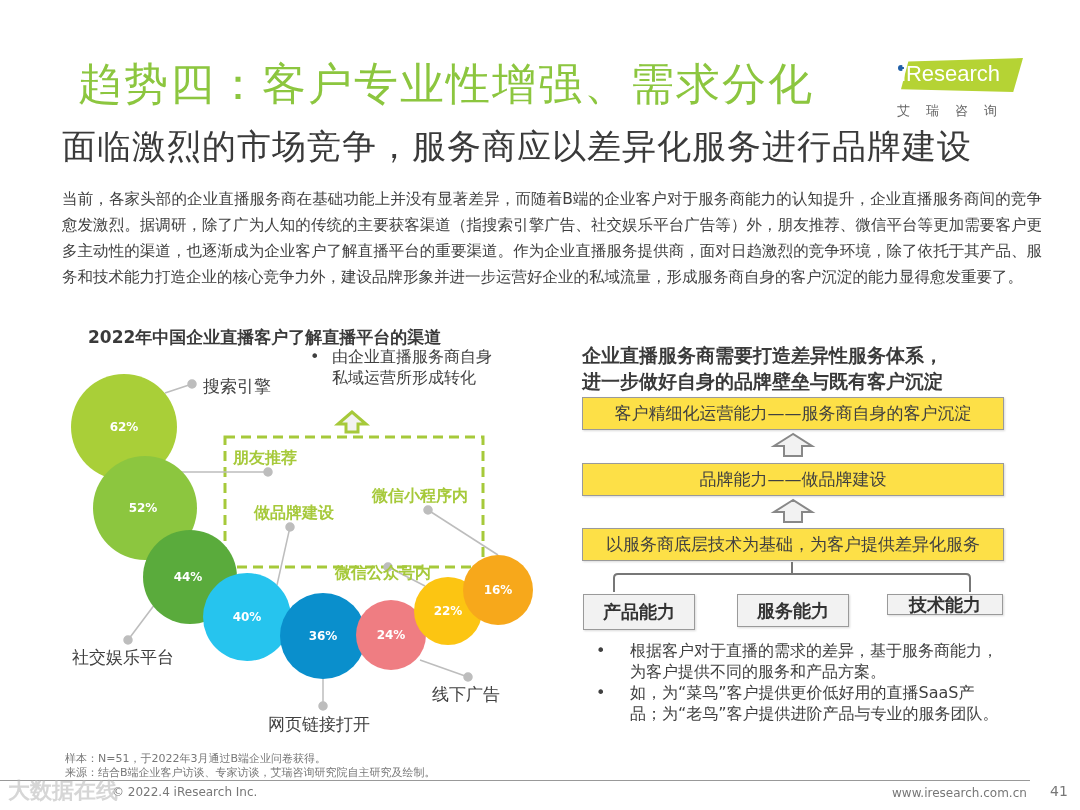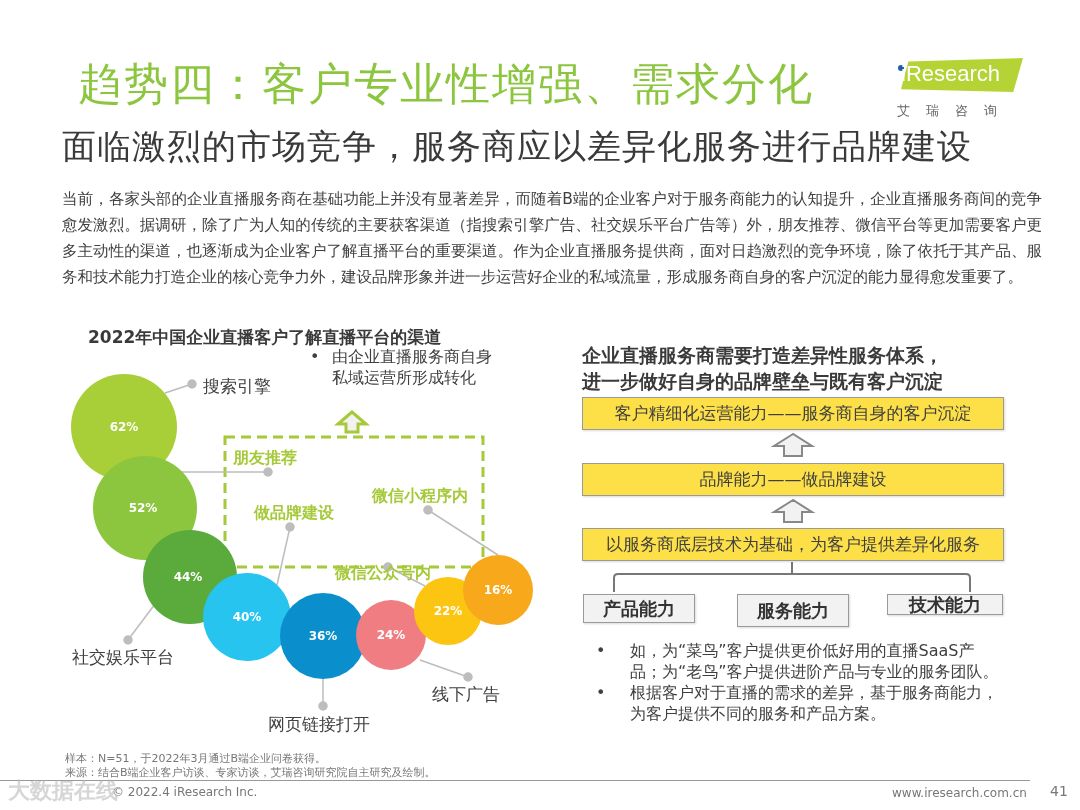--- a/index.html
+++ b/index.html
@@ -134,27 +134,27 @@
 <svg class="abs" style="left:770px; top:498px;" width="46" height="26">
   <polygon points="23,2 4,14 14,14 14,24 32,24 32,14 42,14" fill="#f2f2f2" stroke="#888" stroke-width="2"></polygon>
 </svg>
 <div class="box" style="left:582px; top:528px; width:422px; height:33px;">以服务商底层技术为基础，为客户提供差异化服务</div>
 
 <svg class="abs" style="left:582px; top:562px;" width="424" height="36">
   <path d="M32,30 L32,16 Q32,12 36,12 L384,12 Q388,12 388,16 L388,30" fill="none" stroke="#777" stroke-width="2"></path>
   <line x1="210" y1="0" x2="210" y2="12" stroke="#777" stroke-width="2"></line>
 </svg>
 
-<div class="box box-bold" style="left:583px; top:594px; width:112px; height:29px;">产品能力</div>
+<div class="box box-bold" style="left:583px; top:594px; width:112px; height:36px;">产品能力</div>
 <div class="box box-bold" style="left:737px; top:594px; width:112px; height:33px;">服务能力</div>
 <div class="box box-bold" style="left:887px; top:594px; width:116px; height:21px;">技术能力</div>
 
 <ul class="abs bullets">
+  <li>根据客户对于直播的需求的差异，基于服务商能力，为客户提供不同的服务和产品方案。</li>
   <li>如，为“菜鸟”客户提供更价低好用的直播SaaS产品；为“老鸟”客户提供进阶产品与专业的服务团队。</li>
-  <li>根据客户对于直播的需求的差异，基于服务商能力，为客户提供不同的服务和产品方案。</li>
 </ul>
 
 <div class="abs footnote">
   <div>样本：N=51，于2022年3月通过B端企业问卷获得。</div>
   <div>来源：结合B端企业客户访谈、专家访谈，艾瑞咨询研究院自主研究及绘制。</div>
 </div>
 <div class="abs footer-line"></div>
 <div class="abs copyright">© 2022.4 iResearch Inc.</div>
 <div class="abs watermark">大数据在线</div>
 <div class="abs website">www.iresearch.com.cn</div>

